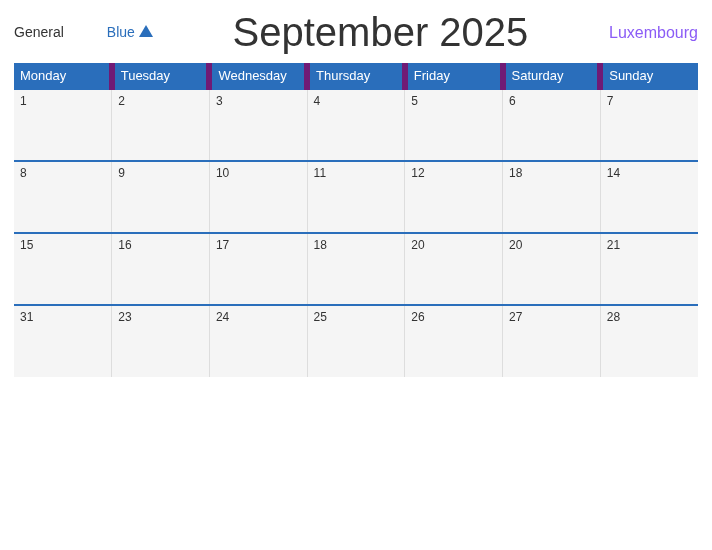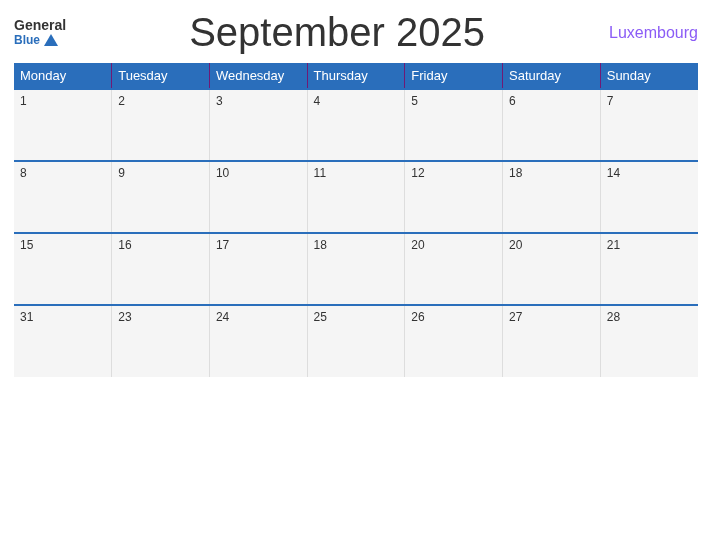--- a/index.html
+++ b/index.html
@@ -21,34 +21,35 @@
     
     .header {
       display: flex;
       align-items: center;
       justify-content: space-between;
       margin-bottom: 8px;
     }
 
     .logo {
       display: flex;
-      flex-direction: column;
+      flex-direction: row;
       font-size: 13px;
-      font-weight: bold;
+      font-weight: normal;
       line-height: 1.1;
     }
     .logo-general {
       color: #333;
       font-size: 14px;
     }
     .logo-blue {
       color: #2a6ebb;
-      font-size: 12px;
+      font-size: 14px;
       display: flex;
       gap: 2px;
+      padding-left: 43px;
     }
     .logo-triangle {
       width: 0;
       height: 0;
       border-left: 7px solid transparent;
       border-right: 7px solid transparent;
       border-bottom: 12px solid #2a6ebb;
       display: inline-block;
       margin-left: 2px;
     }
@@ -77,21 +78,21 @@
     .calendar thead tr {
       background: #2a6ebb;
     }
 
     .calendar thead th {
       color: #fff;
       font-size: 13px;
       font-weight: normal;
       padding: 5px 6px;
       text-align: left;
-      border-right: 1px solid #701a75;
+      border-right: 6px solid #701a75;
       width: calc(100% / 7);
     }
     .calendar thead th:last-child {
       border-right: none;
     }
 
     .calendar tbody tr {
       border-top: 2px solid #2a6ebb;
     }
 

